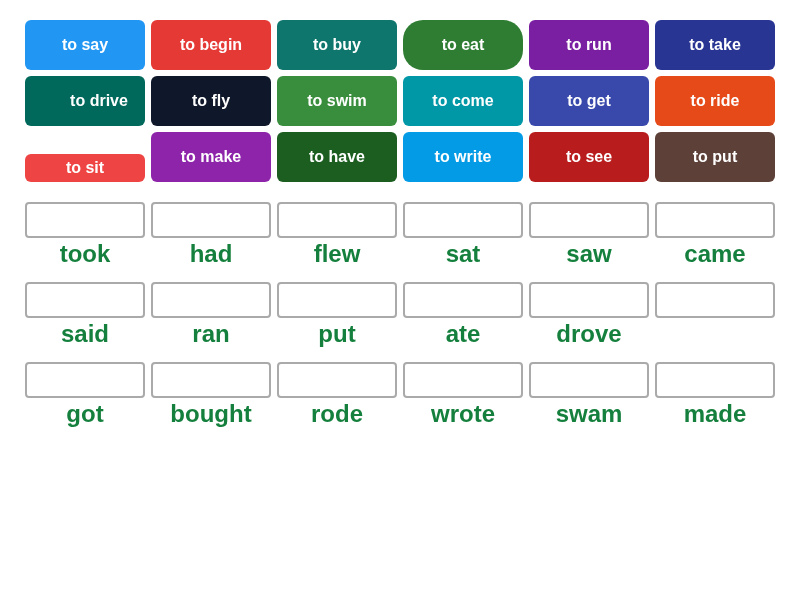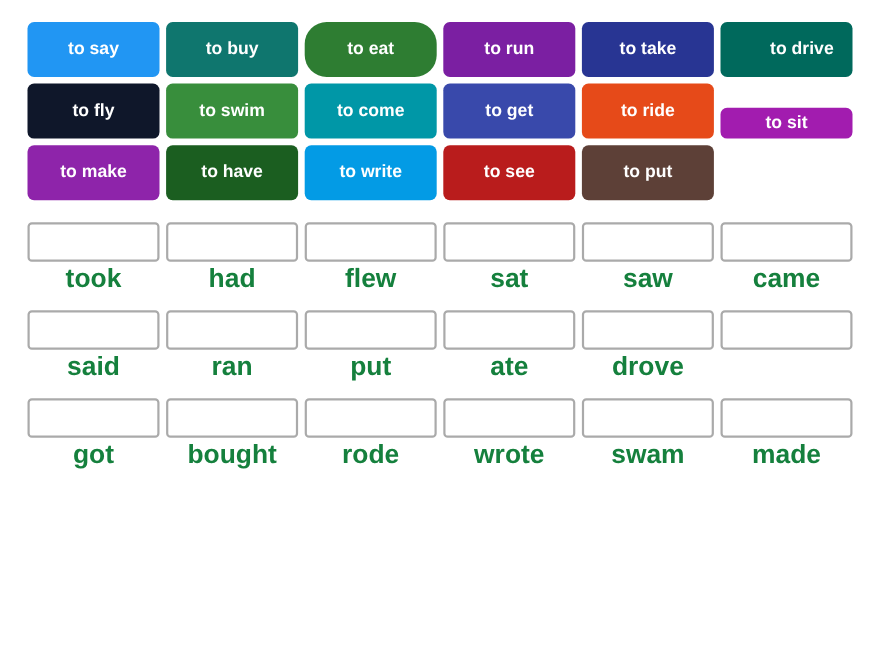--- a/index.html
+++ b/index.html
@@ -75,32 +75,33 @@
     .c-orange    { background-color: #0f766e; }
     .c-darkgreen { background-color: #2e7d32; border-radius: 20px; }
     .c-purple    { background-color: #7b1fa2; }
     .c-darkblue  { background-color: #283593; }
     .c-teal      { background-color: #00695c; padding-left: 28px; }
     .c-pink      { background-color: #0f172a; }
     .c-green     { background-color: #388e3c; }
     .c-cyan      { background-color: #0097a7; }
     .c-indigo    { background-color: #3949ab; }
     .c-deeporange{ background-color: #e64a19; }
-    .c-olive     { background-color: #a21caf; margin-top: 22px; }
+    .c-olive     { background-color: #ef4444; margin-top: 22px; }
     .c-magenta   { background-color: #8e24aa; }
     .c-navygreen { background-color: #1b5e20; }
     .c-lightblue { background-color: #039be5; }
     .c-darkpurple{ background-color: #b91c1c; }
     .c-brown     { background-color: #5d4037; }
   </style>
 </head>
 <body>
 
 <div class="drag-area" id="drag-grid">
     <div class="drag-item c-blue">to say</div>
+    <div class="drag-item c-red">to begin</div>
     <div class="drag-item c-orange">to buy</div>
     <div class="drag-item c-darkgreen">to eat</div>
     <div class="drag-item c-purple">to run</div>
     <div class="drag-item c-darkblue">to take</div>
     <div class="drag-item c-teal">to drive</div>
     <div class="drag-item c-pink">to fly</div>
     <div class="drag-item c-green">to swim</div>
     <div class="drag-item c-cyan">to come</div>
     <div class="drag-item c-indigo">to get</div>
     <div class="drag-item c-deeporange">to ride</div>

